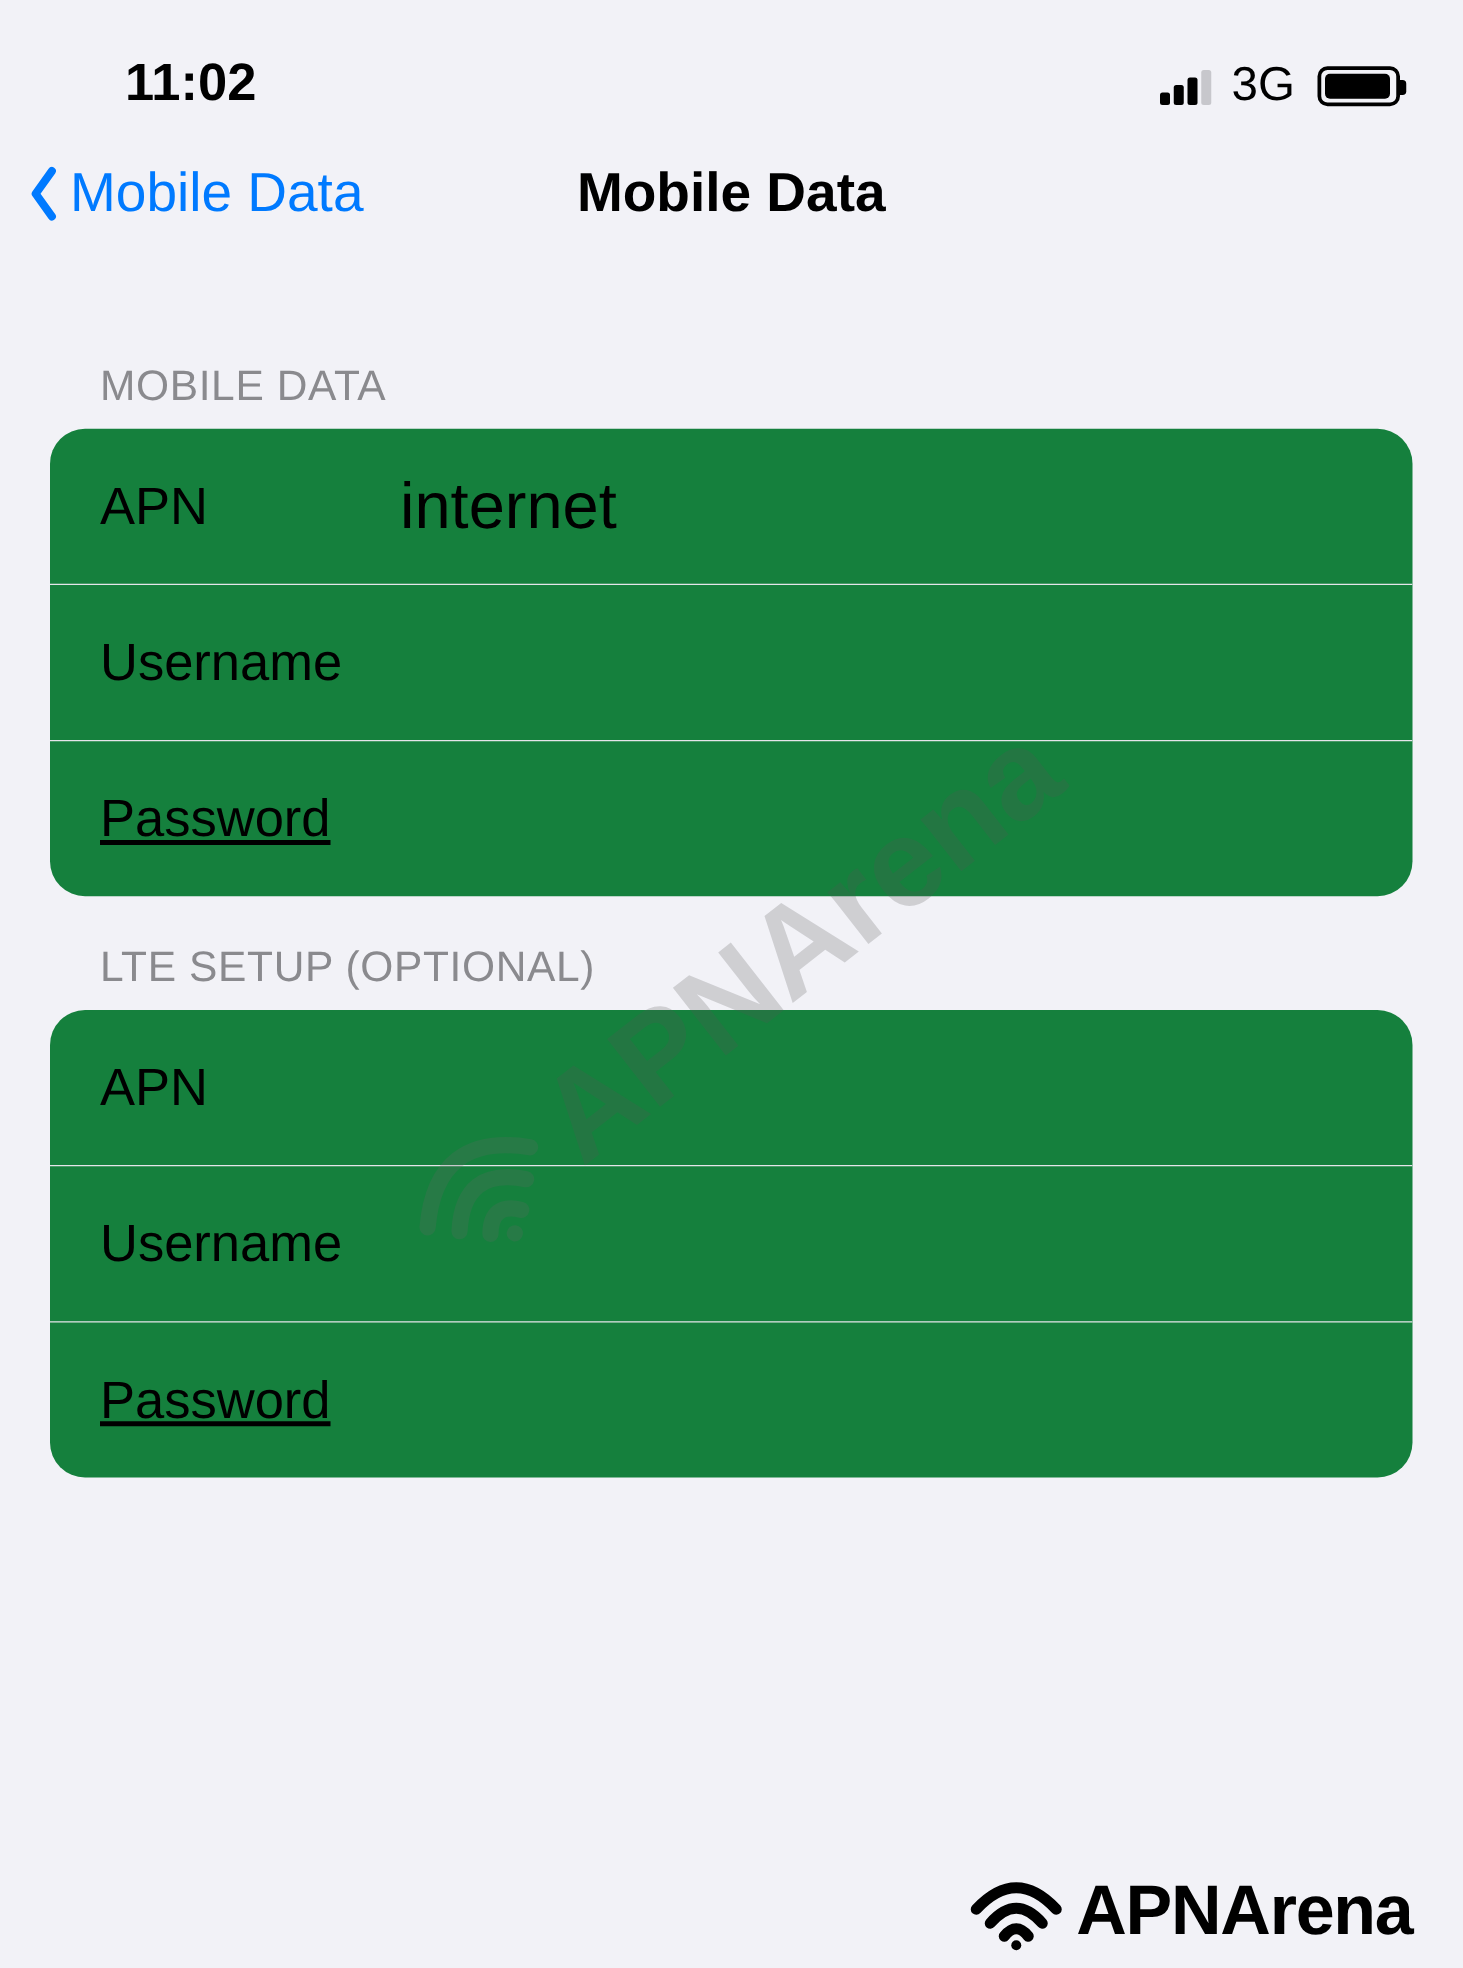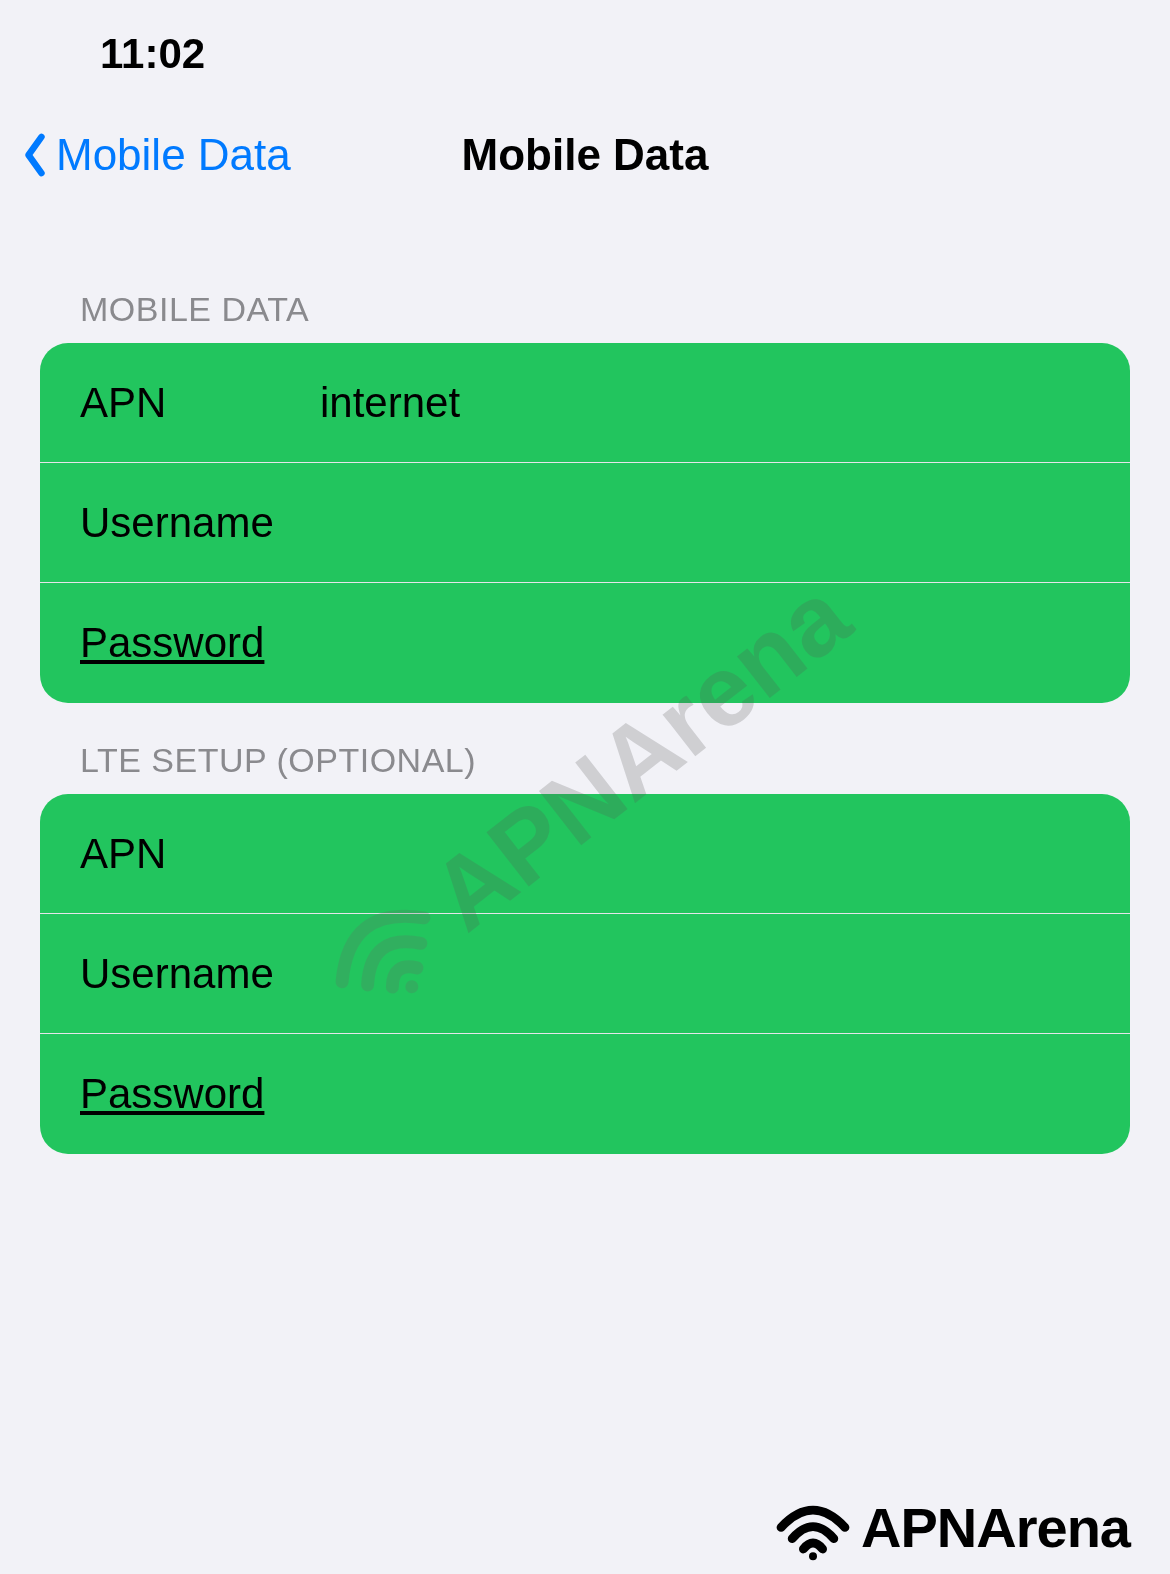--- a/index.html
+++ b/index.html
@@ -12,21 +12,21 @@
       font-family: -apple-system, BlinkMacSystemFont, "SF Pro Text", "Helvetica Neue", Arial, sans-serif;
       background: #f2f2f7;
       width: 1170px;
       height: 1574px;
       position: relative;
       overflow: hidden;
     }
     .status-bar {
       display: flex;
       justify-content: space-between;
-      align-items: flex-start;
+      align-items: flex-end;
       padding: 30px 50px 10px 100px;
       height: 100px;
     }
     .status-time {
       font-size: 42px;
       font-weight: 600;
       color: #000;
     }
     .status-right {
       display: flex;
@@ -122,21 +122,21 @@
       font-size: 34px;
       font-weight: 400;
       padding: 0 80px 14px 80px;
       margin-top: 70px;
       letter-spacing: 0.5px;
     }
     .section-header.second {
       margin-top: 38px;
     }
     .settings-group {
-      background: #22c55e;
+      background: #15803d;
       margin: 0 40px;
       border-radius: 28px;
       overflow: hidden;
     }
     .settings-row {
       display: flex;
       align-items: center;
       padding: 32px 40px;
       min-height: 120px;
       border-bottom: 1px solid #e5e5ea;
@@ -148,21 +148,21 @@
     .row-label {
       font-size: 42px;
       font-weight: 400;
       color: #000;
       width: 240px;
       flex-shrink: 0;
     }
     .row-input {
       border: none;
       outline: none;
-      font-size: 42px;
+      font-size: 52px;
       color: #000;
       background: transparent;
       flex: 1;
       font-family: inherit;
     }
     .watermark {
       position: absolute;
       left: 50%;
       top: 50%;
       transform: translate(-50%, -40%) rotate(-38deg);
@@ -201,20 +201,32 @@
     .wifi-icon-bottom {
       width: 80px;
       height: 62px;
     }
   </style>
 </head>
 <body>
 
 <div class="status-bar">
   <div class="status-time">11:02</div>
+  <div class="status-right">
+    <div class="signal-bars">
+      <div class="signal-bar b1"></div>
+      <div class="signal-bar b2"></div>
+      <div class="signal-bar b3"></div>
+      <div class="signal-bar b4"></div>
+    </div>
+    <div class="network-type">3G</div>
+    <div class="battery">
+      <div class="battery-fill"></div>
+    </div>
+  </div>
 </div>
 
 <div class="nav-bar">
   <button class="back-button">
     <span class="chevron-left">
       <svg viewBox="0 0 20 34" fill="none" stroke="#007aff" stroke-width="5" stroke-linecap="round" stroke-linejoin="round">
         <polyline points="15,3 5,17 15,31"></polyline>
       </svg>
     </span>
     <span>Mobile Data</span>

